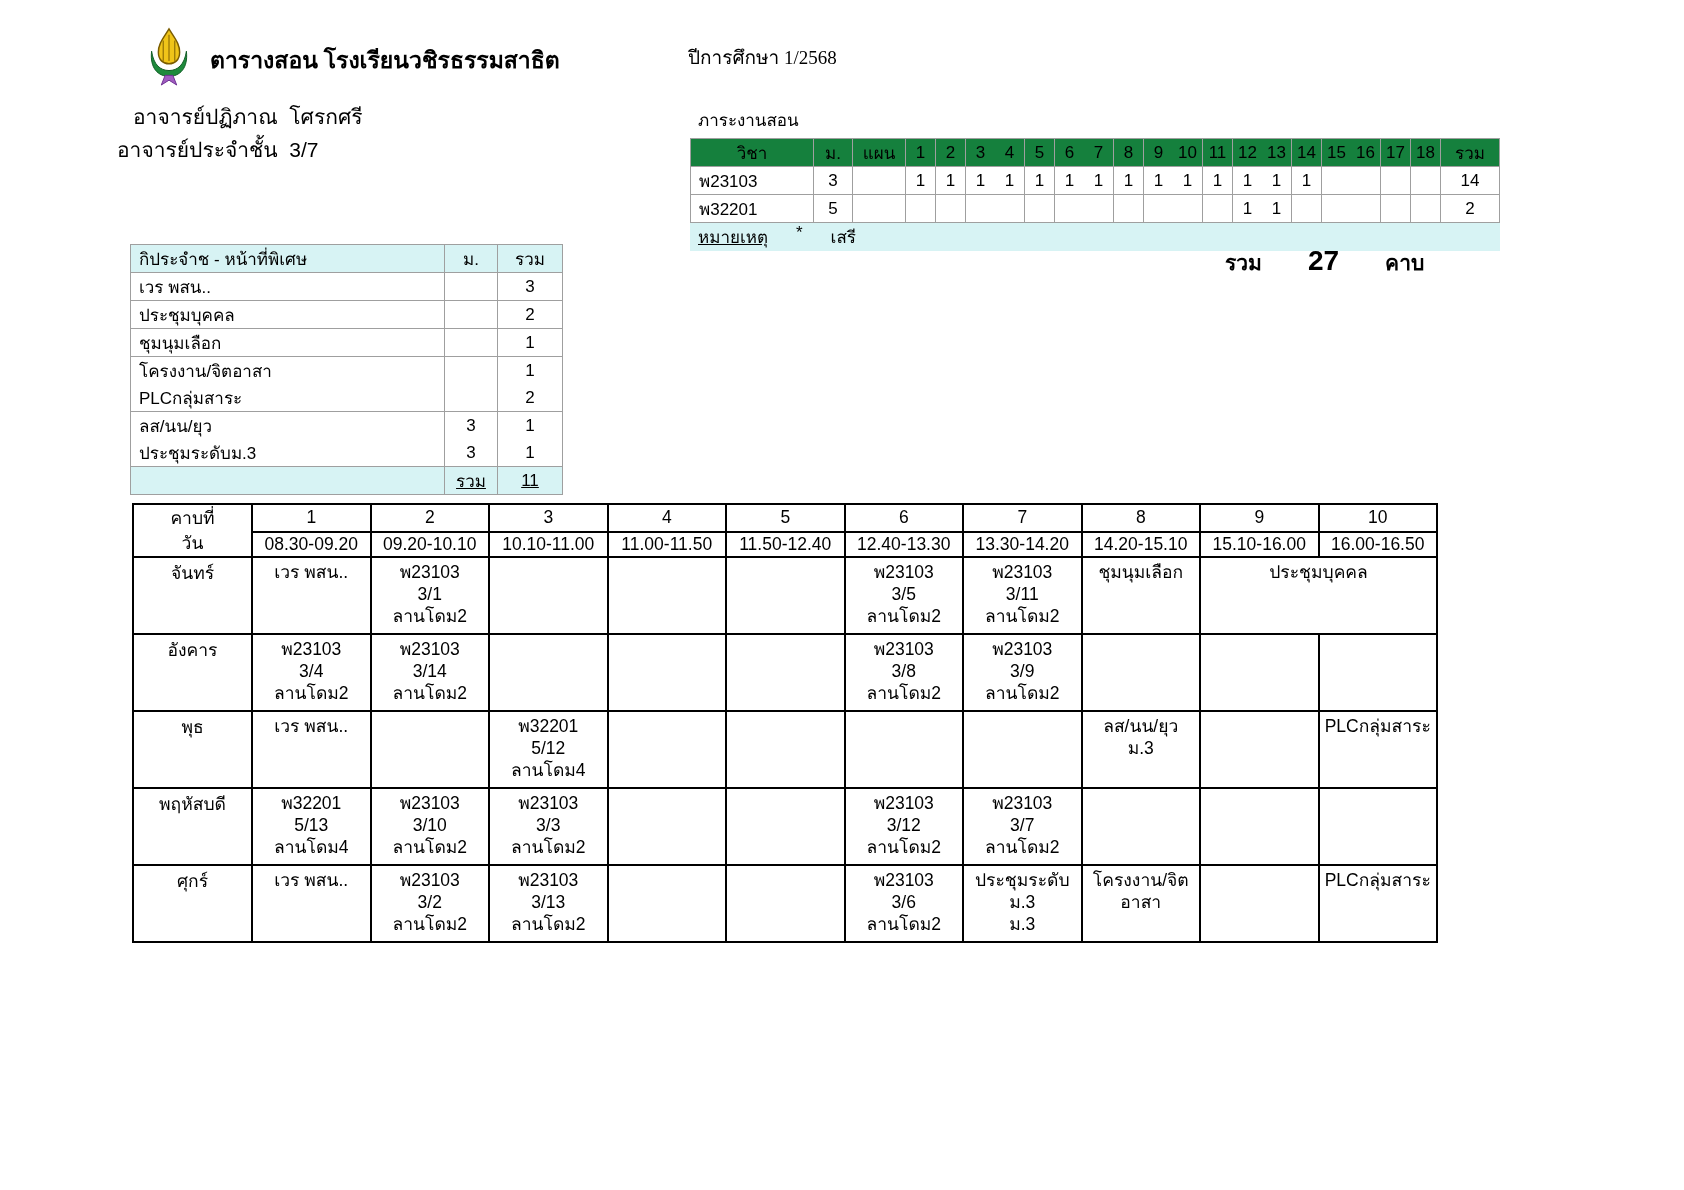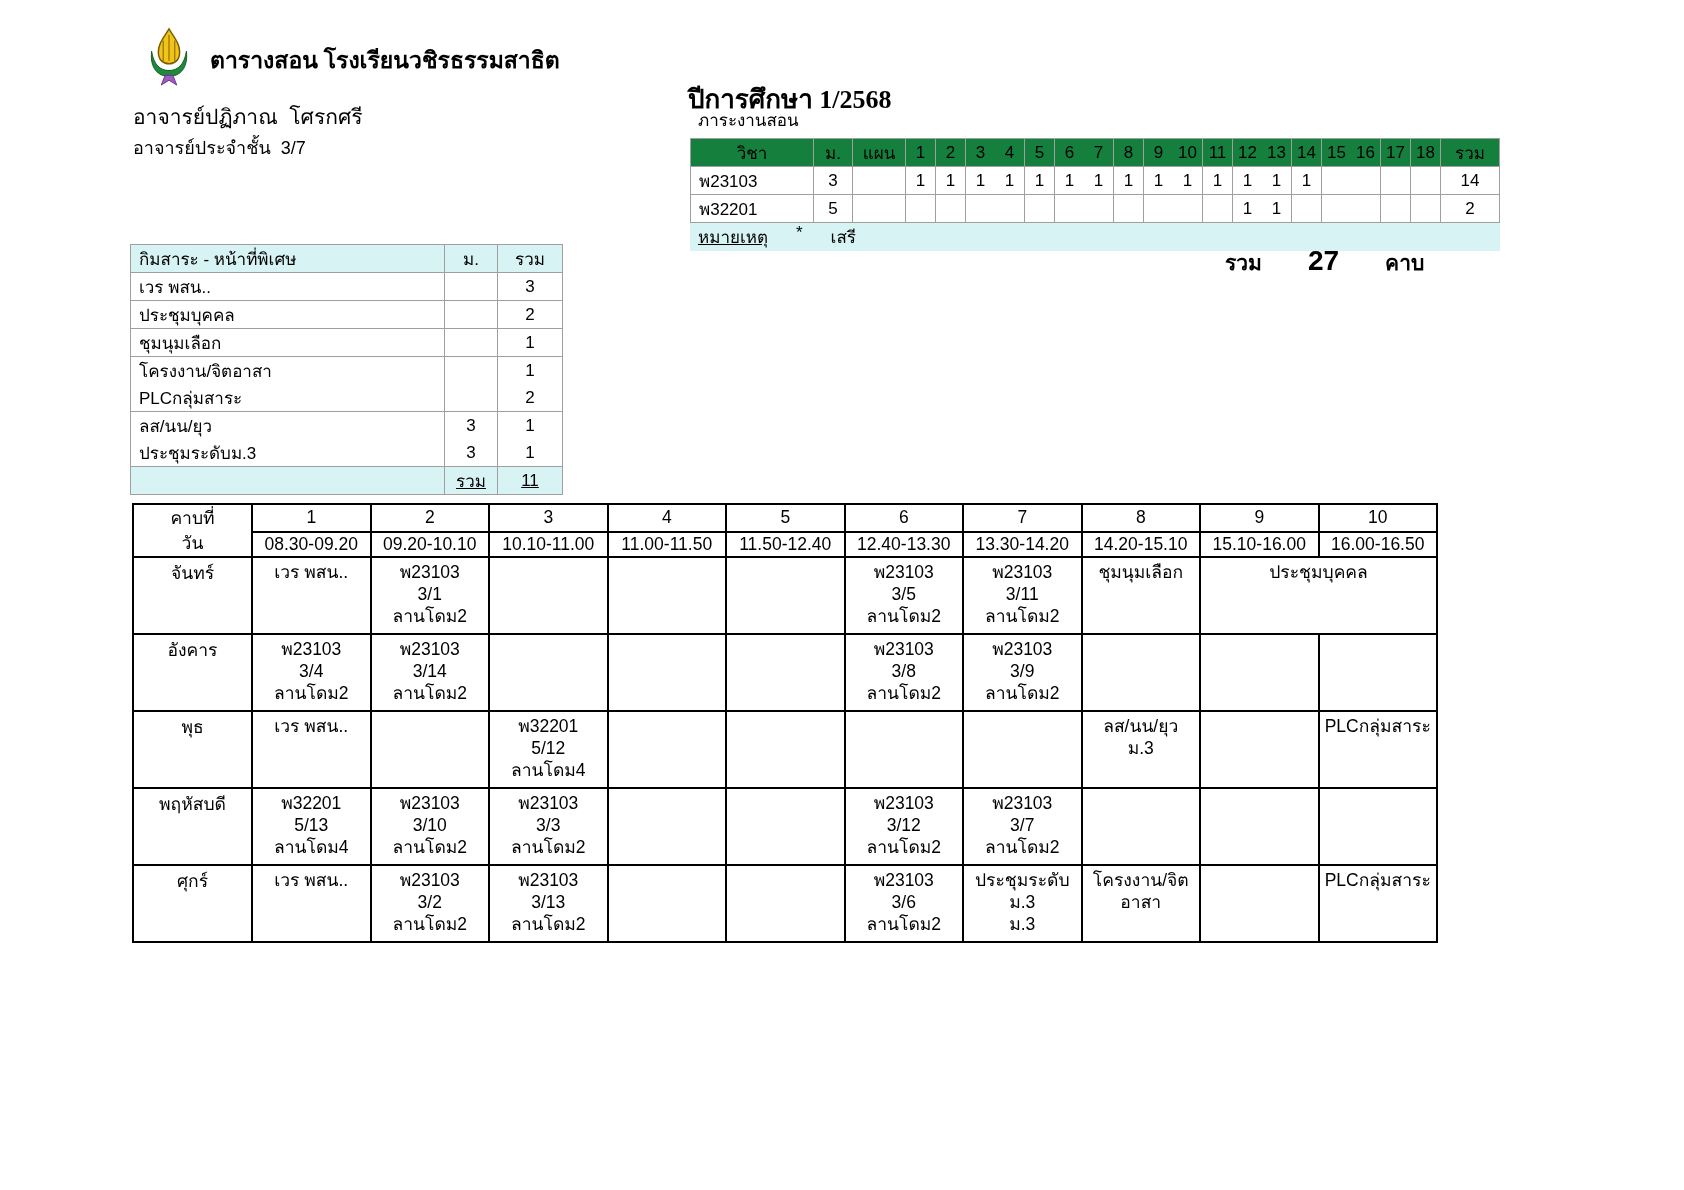--- a/index.html
+++ b/index.html
@@ -4,23 +4,23 @@
 <style>
   html,body{margin:0;padding:0;background:#fff;}
   .page{position:relative;width:1684px;height:1190px;background:#ffffff;overflow:hidden;
         font-family:"Liberation Sans",sans-serif;color:#000;}
 
   
   .logo{position:absolute;left:140px;top:26px;width:58px;height:62px;}
   .title{position:absolute;left:210px;top:42px;font-family:"Liberation Serif",serif;
          font-size:23px;font-weight:bold;white-space:nowrap;}
   .year{position:absolute;left:688px;top:42px;font-family:"Liberation Serif",serif;
-        font-size:26px;font-weight:bold;white-space:nowrap;margin-top:36px;}
+        font-size:19px;font-weight:normal;white-space:nowrap;}
   .teacher{position:absolute;left:133px;top:100px;font-size:21px;white-space:pre;}
-  .homeroom{position:absolute;left:133px;top:133px;font-size:18px;white-space:pre;}
+  .homeroom{position:absolute;left:117px;top:133px;font-size:21px;white-space:pre;}
 
   
   .workload-sec{position:absolute;left:690px;top:106px;}
   .workload-label{font-size:17px;margin:0 0 5px 8px;}
   table.wl{border-collapse:collapse;table-layout:fixed;}
   .wl th,.wl td{border:1px solid #9f9f9f;height:27px;font-size:17px;font-weight:normal;
                 text-align:center;padding:0 2px;overflow:hidden;white-space:nowrap;}
   .wl th{background:#15803d;}
   .wl th:nth-child(1){width:118px;}
   .wl th:nth-child(2){width:34px;}
@@ -177,21 +177,21 @@
   <div class="grand-total">
     <span class="gt-label">รวม</span>
     <span class="gt-value">27</span>
     <span class="gt-unit">คาบ</span>
   </div>
 
   <div class="act-wrap">
     <table class="act">
         <tbody>
           <tr>
-            <th>กิมสาระ - หน้าที่พิเศษ</th>
+            <th>กิประจำช - หน้าที่พิเศษ</th>
             <th>ม.</th>
             <th>รวม</th>
           </tr>
           <tr>
             <td>เวร พสน..</td>
             <td></td>
             <td>3</td>
           </tr>
           <tr>
             <td>ประชุมบุคคล</td>

